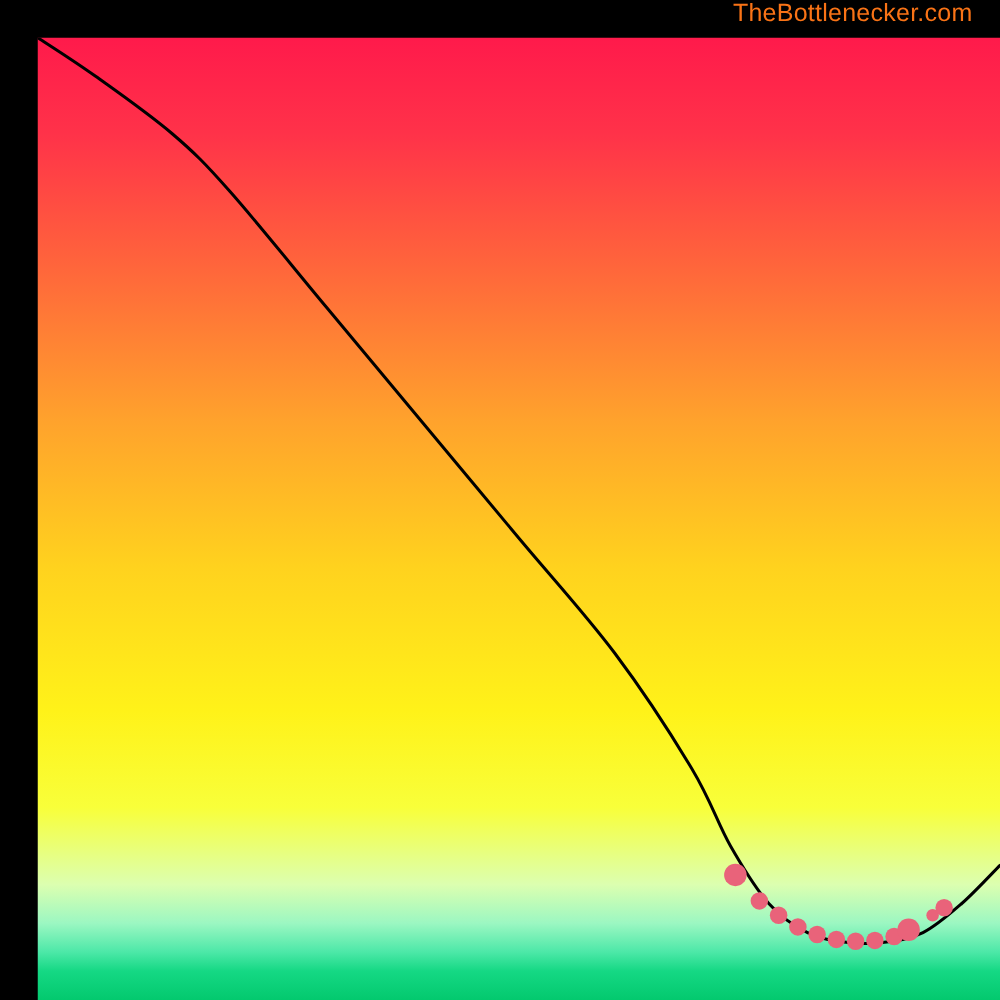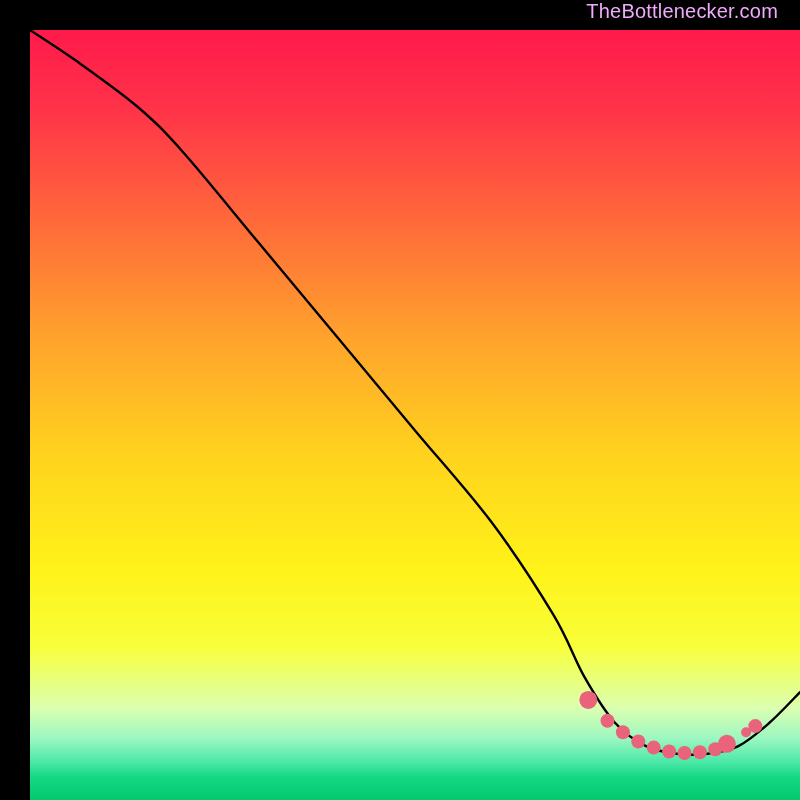--- a/index.html
+++ b/index.html
@@ -16,21 +16,21 @@
     left: 15px;
     top: 15px;
     width: 770px;
     height: 770px;
     background: #000;
   }
   .attribution {
     position: absolute;
     top: 0px;
     right: 22px;
-    color: #f0abfc;
+    color: #f97316;
     font-size: 20px;
     font-weight: 500;
     letter-spacing: 0.2px;
   }
   svg {
     position: absolute;
     left: 15px;
     top: 15px;
   }
 </style>

